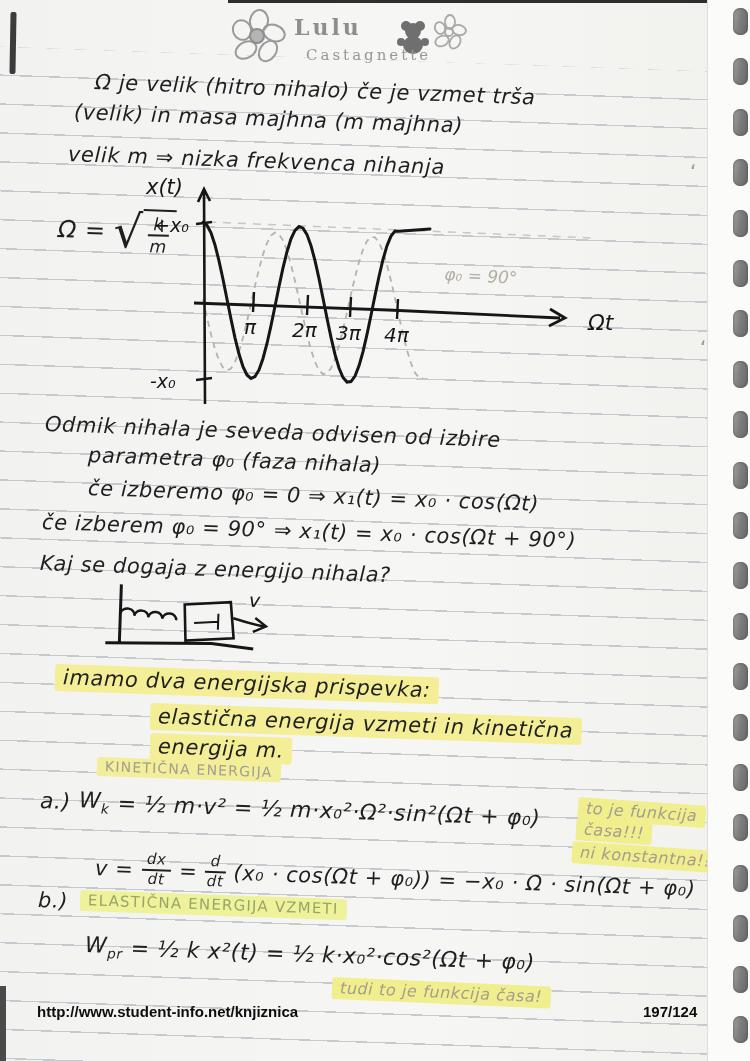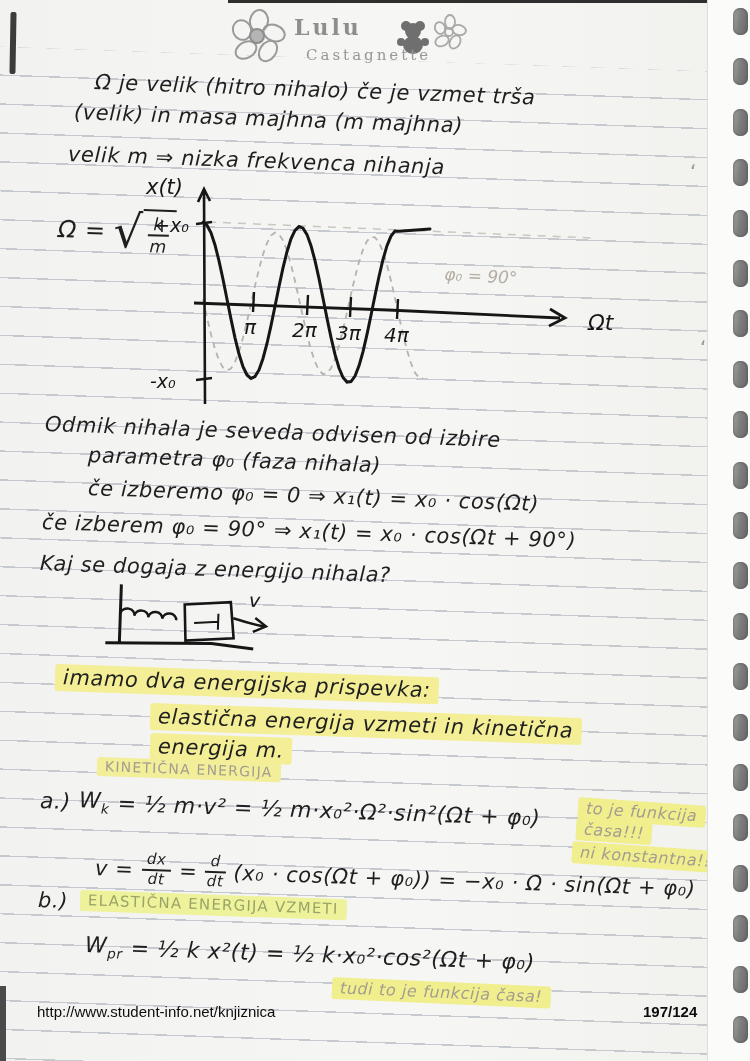--- a/index.html
+++ b/index.html
@@ -36,21 +36,21 @@
   .hl{background:#f4ef96;padding:1px 8px 2px;border-radius:3px;}
   .caps{font-style:normal;letter-spacing:1.2px;}
   .frac{display:inline-flex;flex-direction:column;align-items:center;font-size:0.72em;line-height:1.05;vertical-align:middle;}
   .frac .num{border-bottom:2px solid currentColor;padding:0 5px 1px;}
   .frac .den{padding-top:1px;}
   .sqrt{display:inline-flex;align-items:center;}
   .sqrt .rad{font-size:1.9em;font-style:normal;line-height:0.9;}
   .sqrt .body{border-top:2.5px solid currentColor;padding:4px 7px 0 5px;}
   sub{font-size:0.62em;}
   .footer-url{position:absolute;left:37px;top:1003px;font-family:"Liberation Sans",sans-serif;
-    font-weight:400;font-size:15px;color:#0d0d0d;text-align:center;}
+    font-weight:700;font-size:15px;color:#0d0d0d;text-align:center;}
   .footer-page{position:absolute;left:643px;top:1003px;font-family:"Liberation Sans",sans-serif;
     font-weight:700;font-size:15px;color:#0d0d0d;}
   svg text{font-family:"DejaVu Sans",sans-serif;font-style:italic;}
 </style>
 </head>
 <body>
 
 <div class="page">
 
   <div class="lines-clip">

